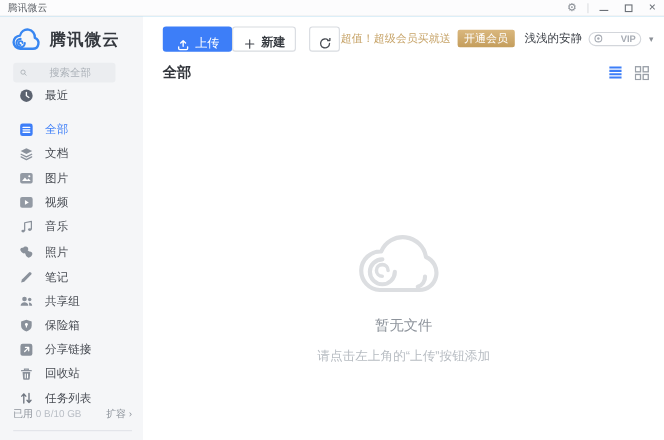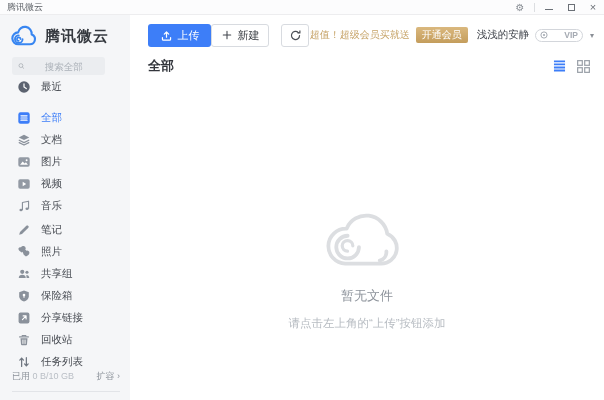--- a/index.html
+++ b/index.html
@@ -33,23 +33,23 @@
   .nav-item.active .lbl{color:#3d7ef8;}
   .nav-item svg{flex:0 0 auto;}
   .side-footer{position:absolute;left:12px;right:10px;bottom:8px;display:flex;align-items:center;justify-content:space-between;border-bottom:1px solid #e2e4e8;padding-bottom:8px;}
   .used{font-size:9px;color:#8d939b;}
   .used .qty{color:#b9bec5;text-align:right;}
   .expand{font-size:9px;color:#8d939b;cursor:default;}
 
   
   .main{position:absolute;left:130px;top:15px;right:0;bottom:0;background:#fff;}
   .toolbar{position:absolute;top:8px;left:18px;right:10px;height:24px;display:flex;align-items:center;}
-  .btn{height:23px;border-radius:3px;display:flex;align-items:center;justify-content:center;gap:5px;font-size:11px;cursor:default;}
+  .btn{height:23px;border-radius:3px;display:flex;align-items:flex-end;justify-content:center;gap:5px;font-size:11px;cursor:default;}
   .btn-upload{width:63px;background:#3d7ef8;color:#fff;}
-  .btn-new{width:58px;margin-left:0;background:#fff;border:1px solid #d8dbe0;color:#383c42;}
+  .btn-new{width:58px;margin-left:0;background:#fff;border:1px solid #d8dbe0;color:#383c42;font-weight:bold;}
   .btn-refresh{width:28px;margin-left:12px;background:#fff;border:1px solid #d8dbe0;}
   .tb-right{margin-left:auto;display:flex;align-items:center;gap:6px;}
   .promo{font-size:10px;color:#c7a469;}
   .btn-vip{height:16px;padding:0 6px;border-radius:2px;background:linear-gradient(#dab87e,#c49d5c);color:#fff;font-size:10px;display:flex;align-items:center;cursor:default;}
   .uname{font-size:10.5px;color:#3f434a;margin-left:3px;}
   .vip-badge{height:13px;border:1px solid #d3d6db;border-radius:7px;display:flex;align-items:center;gap:16px;padding:0 4px;color:#a6abb3;font-size:8.5px;font-weight:bold;}
   .caret{font-size:8px;color:#8b9097;margin-left:1px;}
 
   .content-head{position:absolute;top:42px;left:18px;right:14px;display:flex;align-items:center;justify-content:space-between;}
   .page-title{font-size:13px;font-weight:600;color:#33363c;}
@@ -147,30 +147,30 @@
               <path d="M6.2 12.5V4l7-1.5v8.5" stroke="#8a919b" stroke-width="1.3" fill="none" stroke-linejoin="round"></path>
               <ellipse cx="4.6" cy="12.6" rx="1.8" ry="1.4" fill="#8a919b"></ellipse>
               <ellipse cx="11.5" cy="11.1" rx="1.8" ry="1.4" fill="#8a919b"></ellipse>
             </svg>
           <span class="lbl">音乐</span>
         </div>
       </div>
       <div class="nav-group g3">
         <div class="nav-item">
           <svg width="14" height="14" viewBox="0 0 16 16">
-              <path d="M2.5 13.5l.9-3.2 7.3-7.3a1.3 1.3 0 011.8 0l.5.5a1.3 1.3 0 010 1.8l-7.3 7.3z" fill="#8a919b"></path>
-            </svg>
-          <span class="lbl">笔记</span>
-        </div>
-        <div class="nav-item">
-          <svg width="14" height="14" viewBox="0 0 16 16">
               <path d="M4.6 2.6a2.9 2.9 0 015.4 1.2c0 2.4-2.7 4.1-4.7 4.7C3.2 7.3 1.6 5.8 1.6 4a2.6 2.6 0 013-1.4z" fill="#8a919b"></path>
               <path d="M10.9 6.5a2.5 2.5 0 013.3 2.4c0 2-2.2 3.6-4 4.1-1.7-1-3.1-2.2-3.1-3.7a2.3 2.3 0 013.8-2.8z" fill="#8a919b"></path>
             </svg>
           <span class="lbl">照片</span>
+        </div>
+        <div class="nav-item">
+          <svg width="14" height="14" viewBox="0 0 16 16">
+              <path d="M2.5 13.5l.9-3.2 7.3-7.3a1.3 1.3 0 011.8 0l.5.5a1.3 1.3 0 010 1.8l-7.3 7.3z" fill="#8a919b"></path>
+            </svg>
+          <span class="lbl">笔记</span>
         </div>
         <div class="nav-item">
           <svg width="14" height="14" viewBox="0 0 16 16">
               <circle cx="6" cy="5.5" r="2.4" fill="#8a919b"></circle>
               <path d="M2 12.5c0-2.2 1.8-3.6 4-3.6s4 1.4 4 3.6z" fill="#8a919b"></path>
               <circle cx="11.4" cy="6" r="1.8" fill="#8a919b"></circle>
               <path d="M10.6 9.2c2 .1 3.4 1.3 3.4 3.3h-3z" fill="#8a919b"></path>
             </svg>
           <span class="lbl">共享组</span>
         </div>

